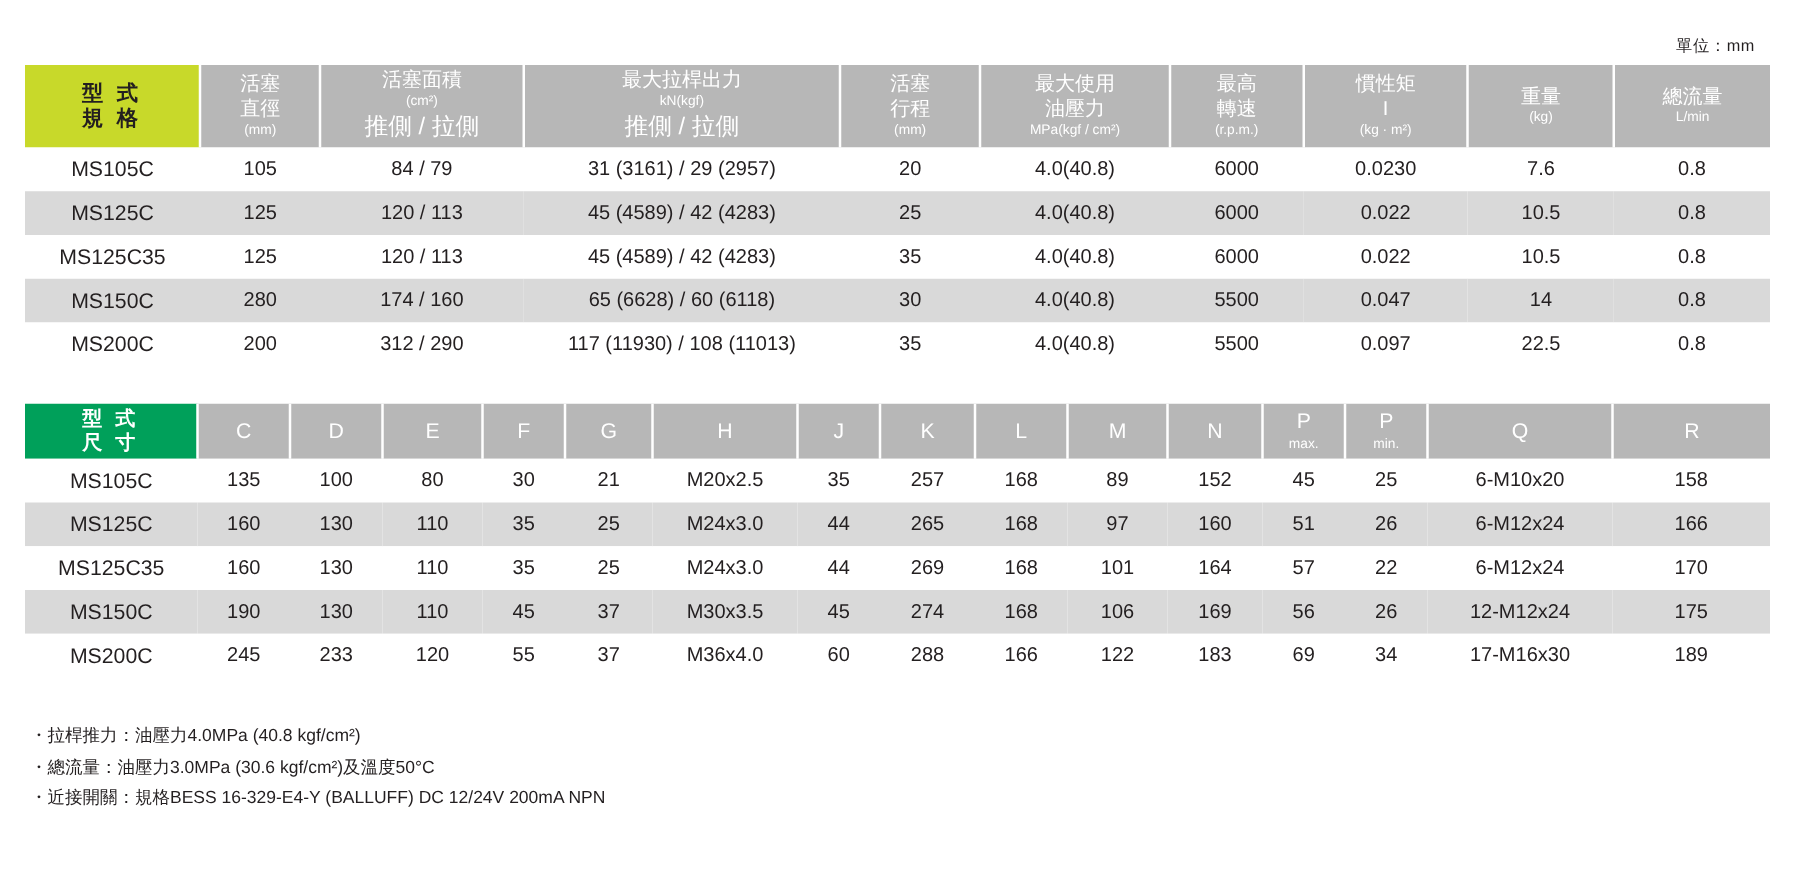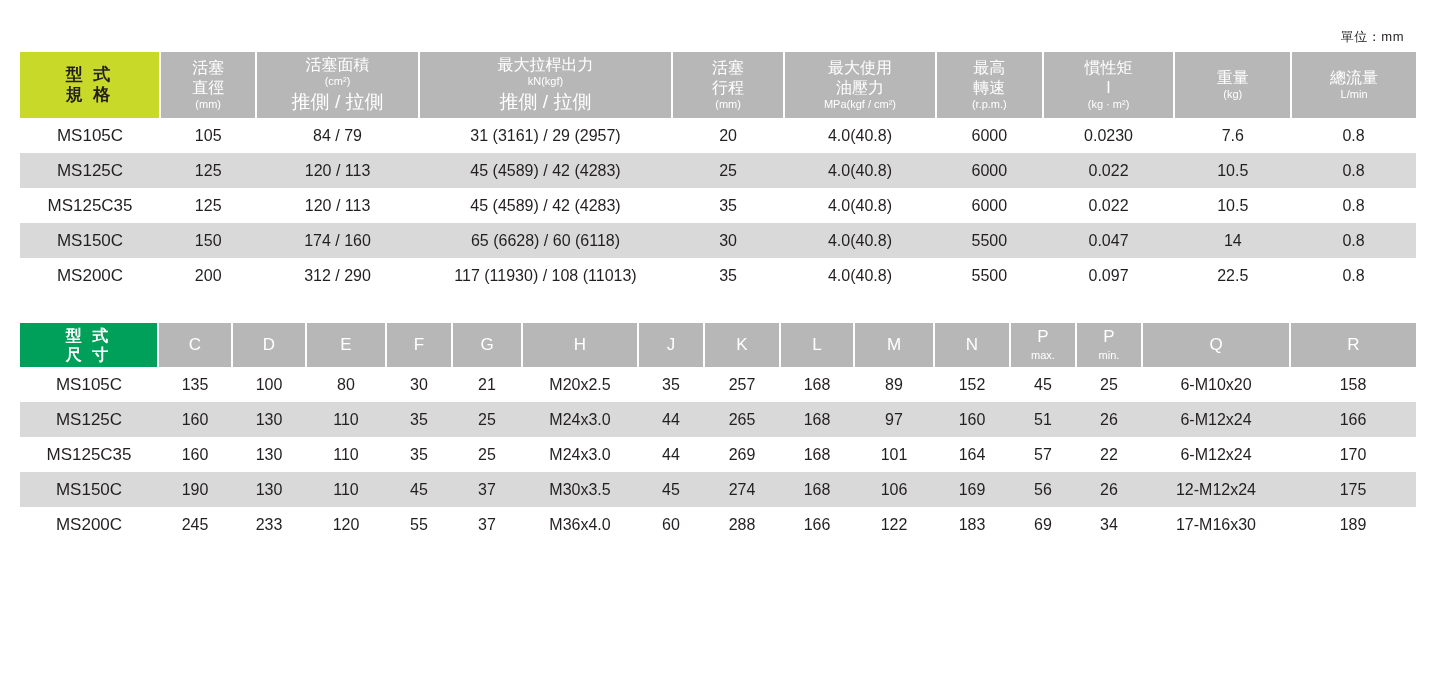--- a/index.html
+++ b/index.html
@@ -223,21 +223,21 @@
         <td>45 (4589) / 42 (4283)</td>
         <td>35</td>
         <td>4.0(40.8)</td>
         <td>6000</td>
         <td>0.022</td>
         <td>10.5</td>
         <td>0.8</td>
       </tr>
       <tr>
         <td class="model">MS150C</td>
-        <td>150</td>
+        <td>280</td>
         <td>174 / 160</td>
         <td>65 (6628) / 60 (6118)</td>
         <td>30</td>
         <td>4.0(40.8)</td>
         <td>5500</td>
         <td>0.047</td>
         <td>14</td>
         <td>0.8</td>
       </tr>
       <tr>
@@ -416,14 +416,19 @@
         <td>122</td>
         <td>183</td>
         <td>69</td>
         <td>34</td>
         <td>17-M16x30</td>
         <td>189</td>
       </tr>
     </tbody>
   </table>
 
+  <div class="notes">
+    <div>・拉桿推力：油壓力4.0MPa (40.8 kgf/cm²)</div>
+    <div>・總流量：油壓力3.0MPa (30.6 kgf/cm²)及溫度50°C</div>
+    <div>・近接開關：規格BESS 16-329-E4-Y (BALLUFF) DC 12/24V 200mA NPN</div>
+  </div>
 
 </div>
 
 </body></html>

